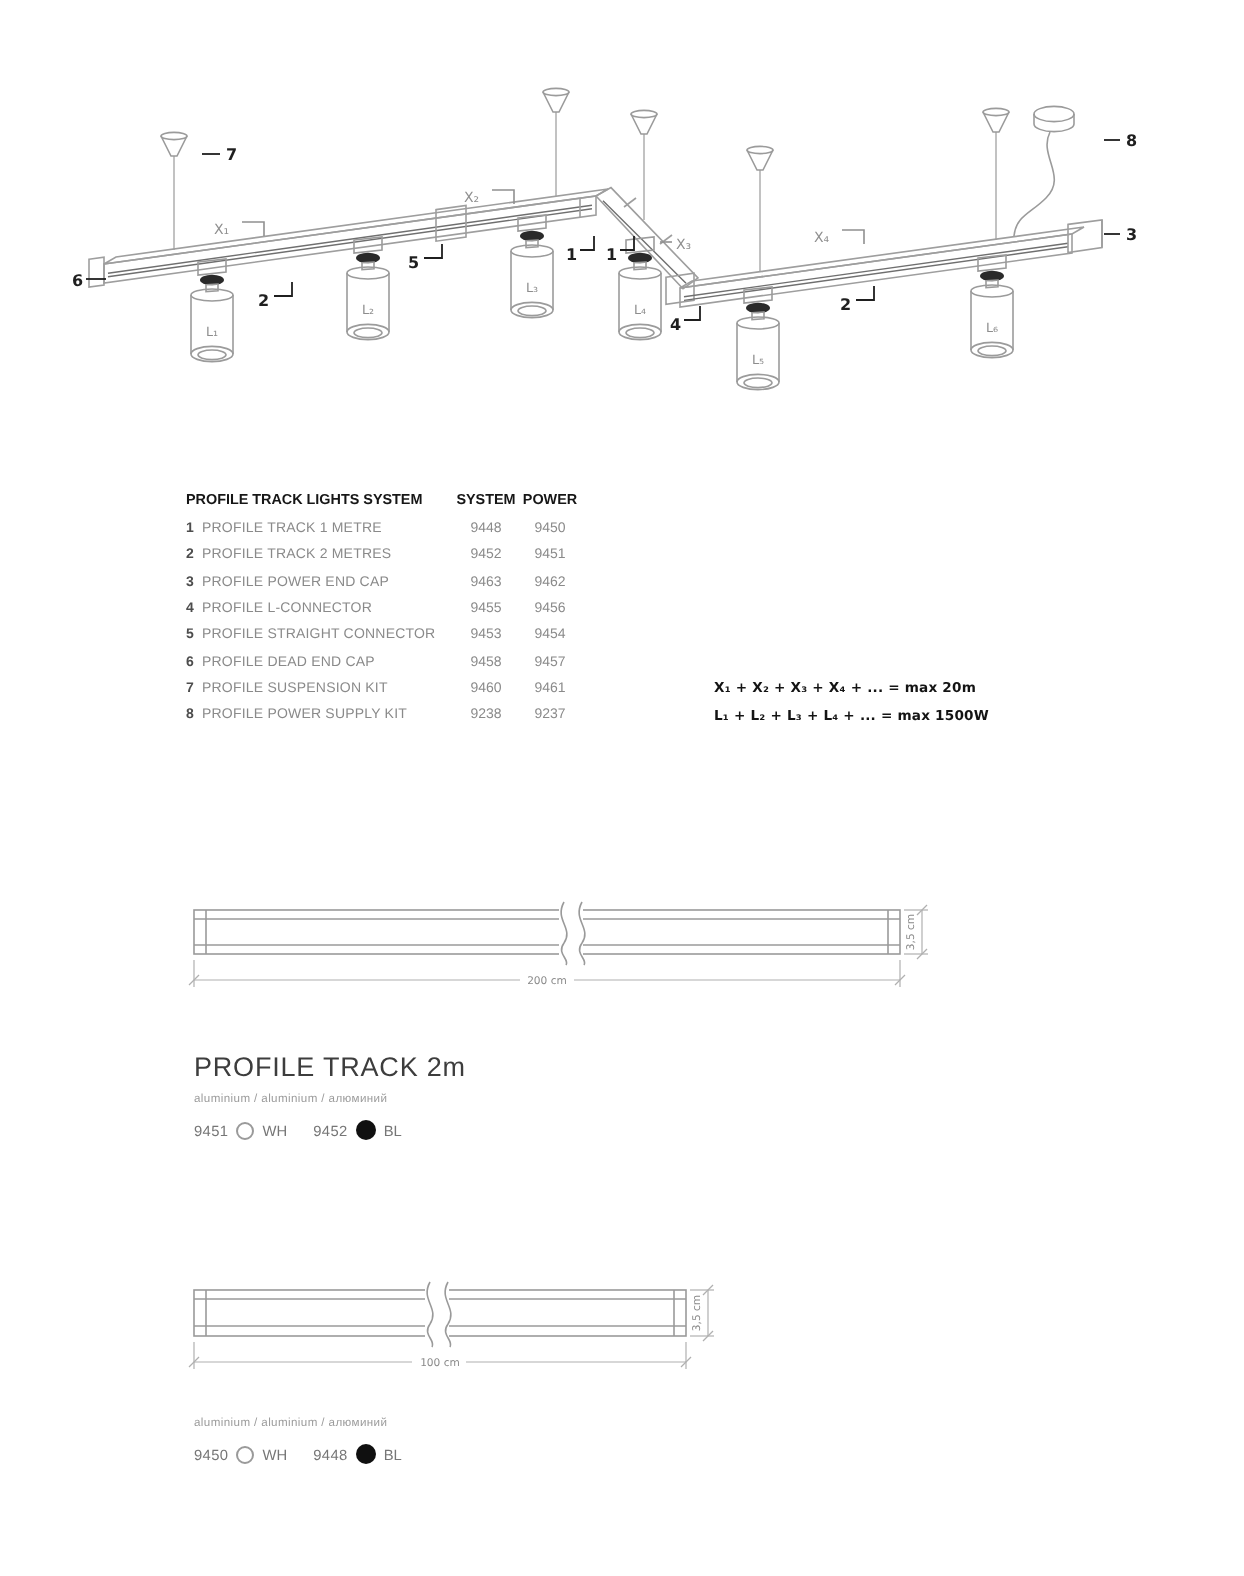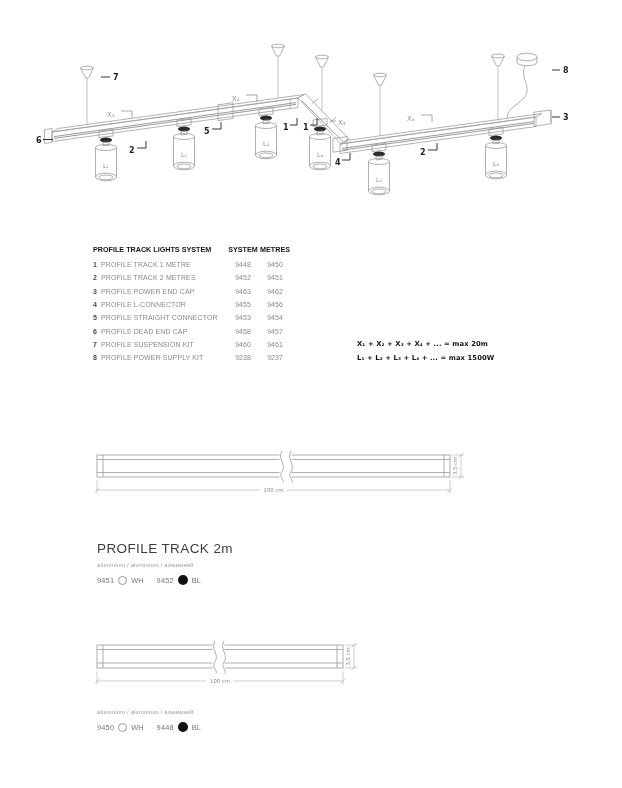--- a/index.html
+++ b/index.html
@@ -228,21 +228,21 @@
 
       <line x1="552" y1="70" x2="560" y2="70" stroke="#1f1f1f" stroke-width="0.9"></line>
       <text class="co-num" x="563" y="73">8</text>
     </g>
   </svg>
 
   <div class="spec-table">
     <div class="t-head">
       <span class="col-name">PROFILE TRACK LIGHTS SYSTEM</span>
       <span class="col-code">SYSTEM</span>
-      <span class="col-code">METRES</span>
+      <span class="col-code">POWER</span>
     </div>
     <div class="t-row">
       <span class="row-num">1</span>
       <span class="row-name">PROFILE TRACK 1 METRE</span>
       <span class="row-code">9448</span>
       <span class="row-code">9450</span>
     </div>
     <div class="t-row">
       <span class="row-num">2</span>
       <span class="row-name">PROFILE TRACK 2 METRES</span>
@@ -317,21 +317,21 @@
     <g stroke="#b0b0b0" stroke-width="0.6">
       <line x1="452" y1="7" x2="464" y2="7"></line>
       <line x1="452" y1="29" x2="464" y2="29"></line>
       <line x1="461" y1="7" x2="461" y2="29"></line>
       <line x1="458.5" y1="9.5" x2="463.5" y2="4.5"></line>
       <line x1="458.5" y1="31.5" x2="463.5" y2="26.5"></line>
     </g>
     <text class="dim-lbl" x="457" y="18" text-anchor="middle" transform="rotate(-90 457 18)">3,5 cm</text>
   </svg>
 
-  <div class="product" style="top:541px">
+  <div class="product" style="top:526px">
     <div class="p-title">PROFILE TRACK 2m</div>
     <div class="p-sub">aluminium / aluminium / алюминий</div>
     <div class="p-codes">
       <span class="code">9451</span>
       <span class="swatch-wh"></span>
       <span class="finish">WH</span>
       <span class="code">9452</span>
       <span class="swatch-bl"></span>
       <span class="finish">BL</span>
     </div>

